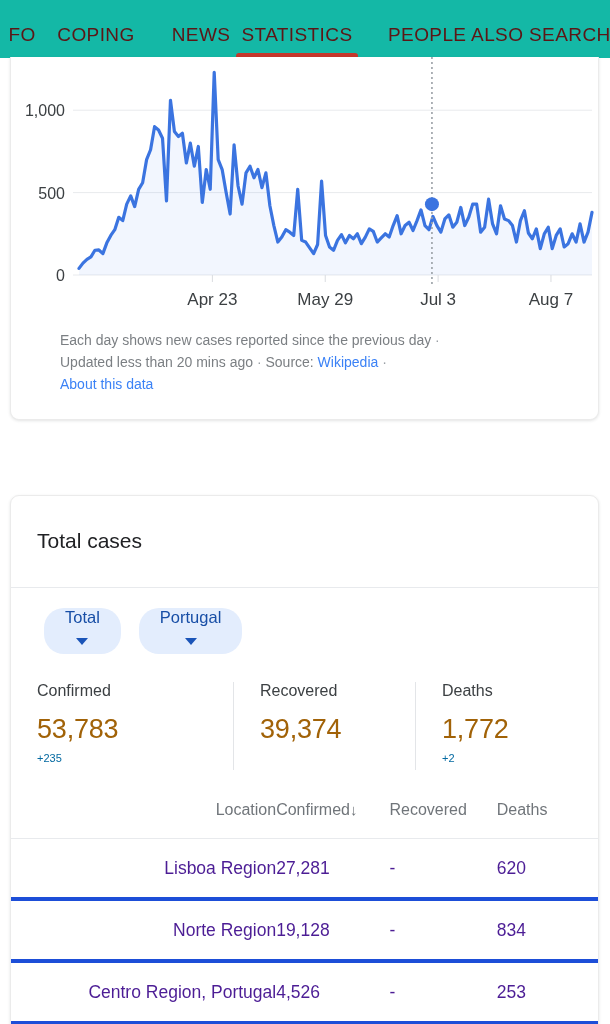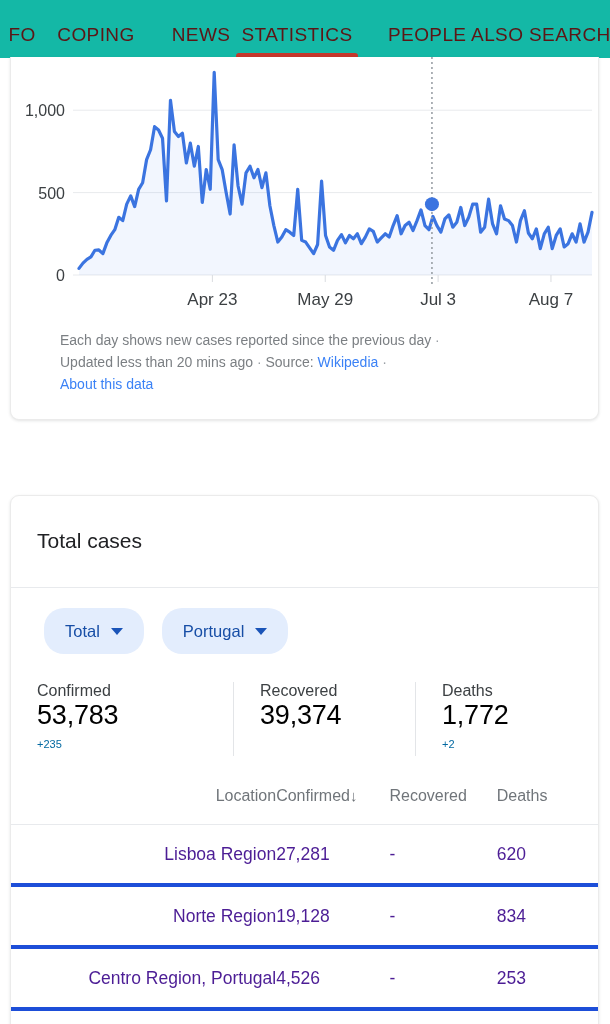--- a/index.html
+++ b/index.html
@@ -110,20 +110,21 @@
     align-items: center;
     gap: 11px;
     background: #e3edfd;
     color: #174ea6;
     border-radius: 20px;
     height: 46px;
     padding: 0 21px;
     font-size: 16.5px;
     cursor: pointer;
     border: none;
+    flex-direction: column;
   }
   .chip .caret {
     width: 0; height: 0;
     border-left: 6px solid transparent;
     border-right: 6px solid transparent;
     border-top: 7px solid #1a54b8;
   }
 
   
   #summary {
@@ -132,21 +133,21 @@
     margin: 0 26px;
   }
   .sum-col {
     flex: 0 0 auto;
     padding-right: 22px;
   }
   .sum-col.c1 { width: 196px; }
   .sum-col.c2 { width: 182px; border-left: 1px solid #e3e5e8; padding-left: 26px; }
   .sum-col.c3 { width: 170px; border-left: 1px solid #e3e5e8; padding-left: 26px; }
   .sum-label { font-size: 16px; color: #3c4043; }
-  .sum-value { font-size: 27px; color: #000000; margin-top: 0; letter-spacing: -0.2px; }
+  .sum-value { font-size: 27px; color: #a16207; margin-top: 14px; letter-spacing: -0.2px; }
   .sum-delta { font-size: 11px; color: #0369a1; margin-top: 7px; height: 18px; }
 
   
   #loc-table {
     width: 100%;
     border-collapse: collapse;
     margin-top: 26px;
   }
   #loc-table th {
     font-weight: normal;

